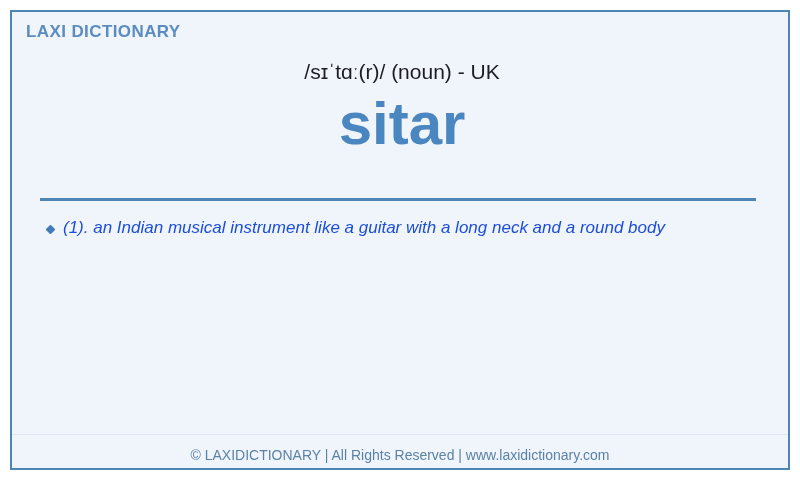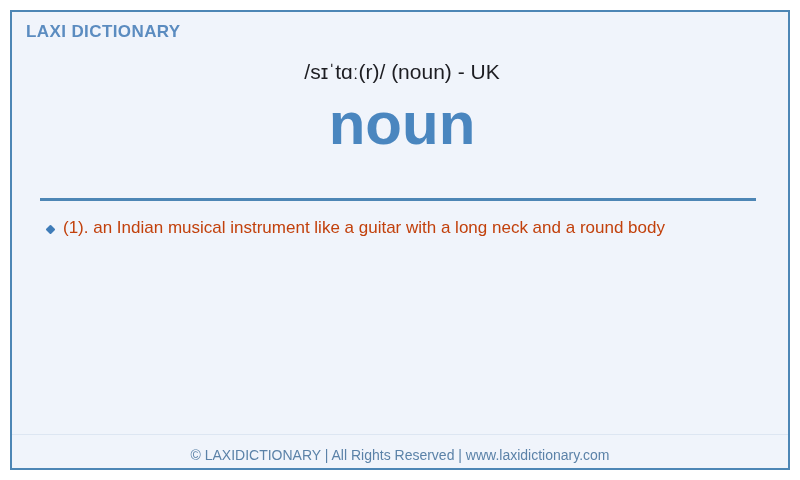--- a/index.html
+++ b/index.html
@@ -79,21 +79,22 @@
     left: 28px;
     top: 203px;
     width: 716px;
   }
   .def-item {
     position: relative;
     padding-left: 23px;
     margin-bottom: 20px;
     font-size: 17px;
     line-height: 1.55;
-    color: #c2410c;
+    color: #1d4ed8;
+    font-style: italic;
   }
   .def-bullet {
     position: absolute;
     left: 7px;
     top: 11px;
     width: 7px;
     height: 7px;
     background: #3f7cb8;
     transform: rotate(45deg);
     border-radius: 1px;
@@ -121,21 +122,21 @@
 </style>
 </head>
 <body>
 
 <div id="card">
 
   <div id="phonetic">/sɪˈtɑː(r)/ (noun) - UK</div>
 
   <div id="brand">LAXI DICTIONARY</div>
 
-  <div id="headword">noun</div>
+  <div id="headword">sitar</div>
 
   <div id="divider"></div>
 
   <div id="definitions">
     <div class="def-item">
       <span class="def-bullet"></span>
       <span>(1). an Indian musical instrument like a guitar with a long neck and a round body</span>
     </div>
   </div>
 

